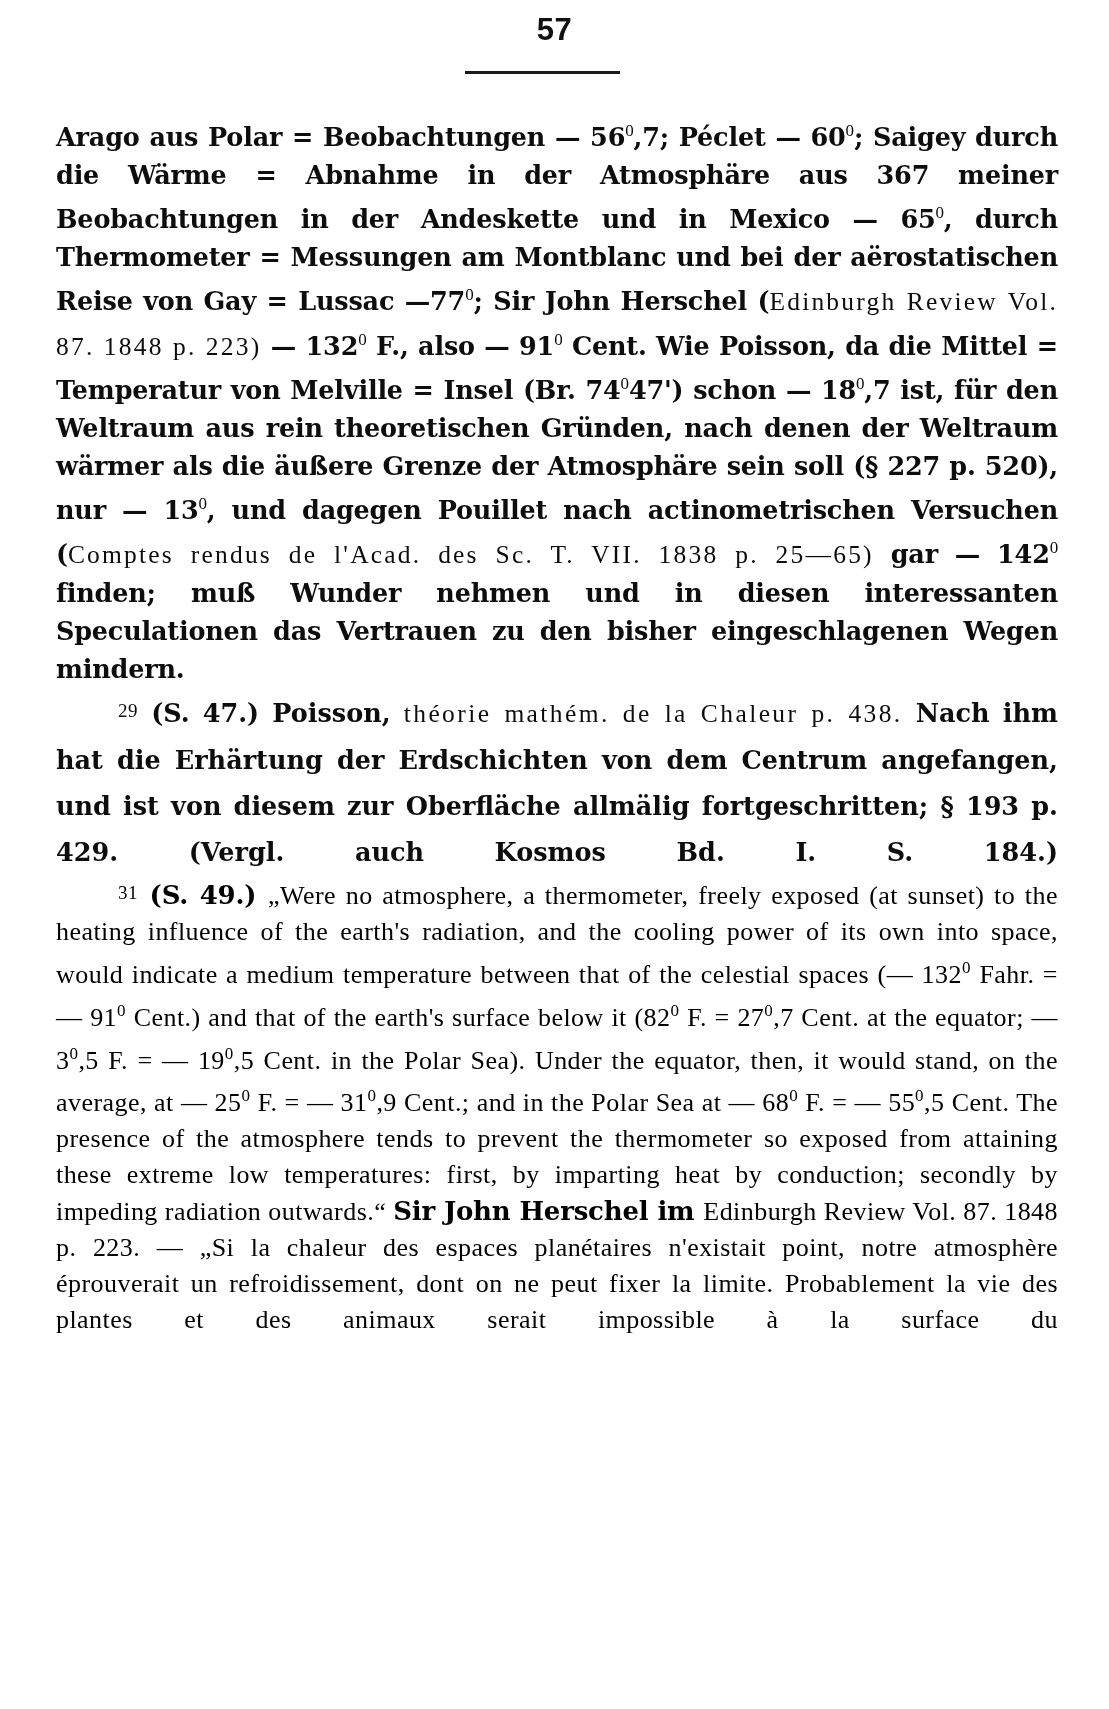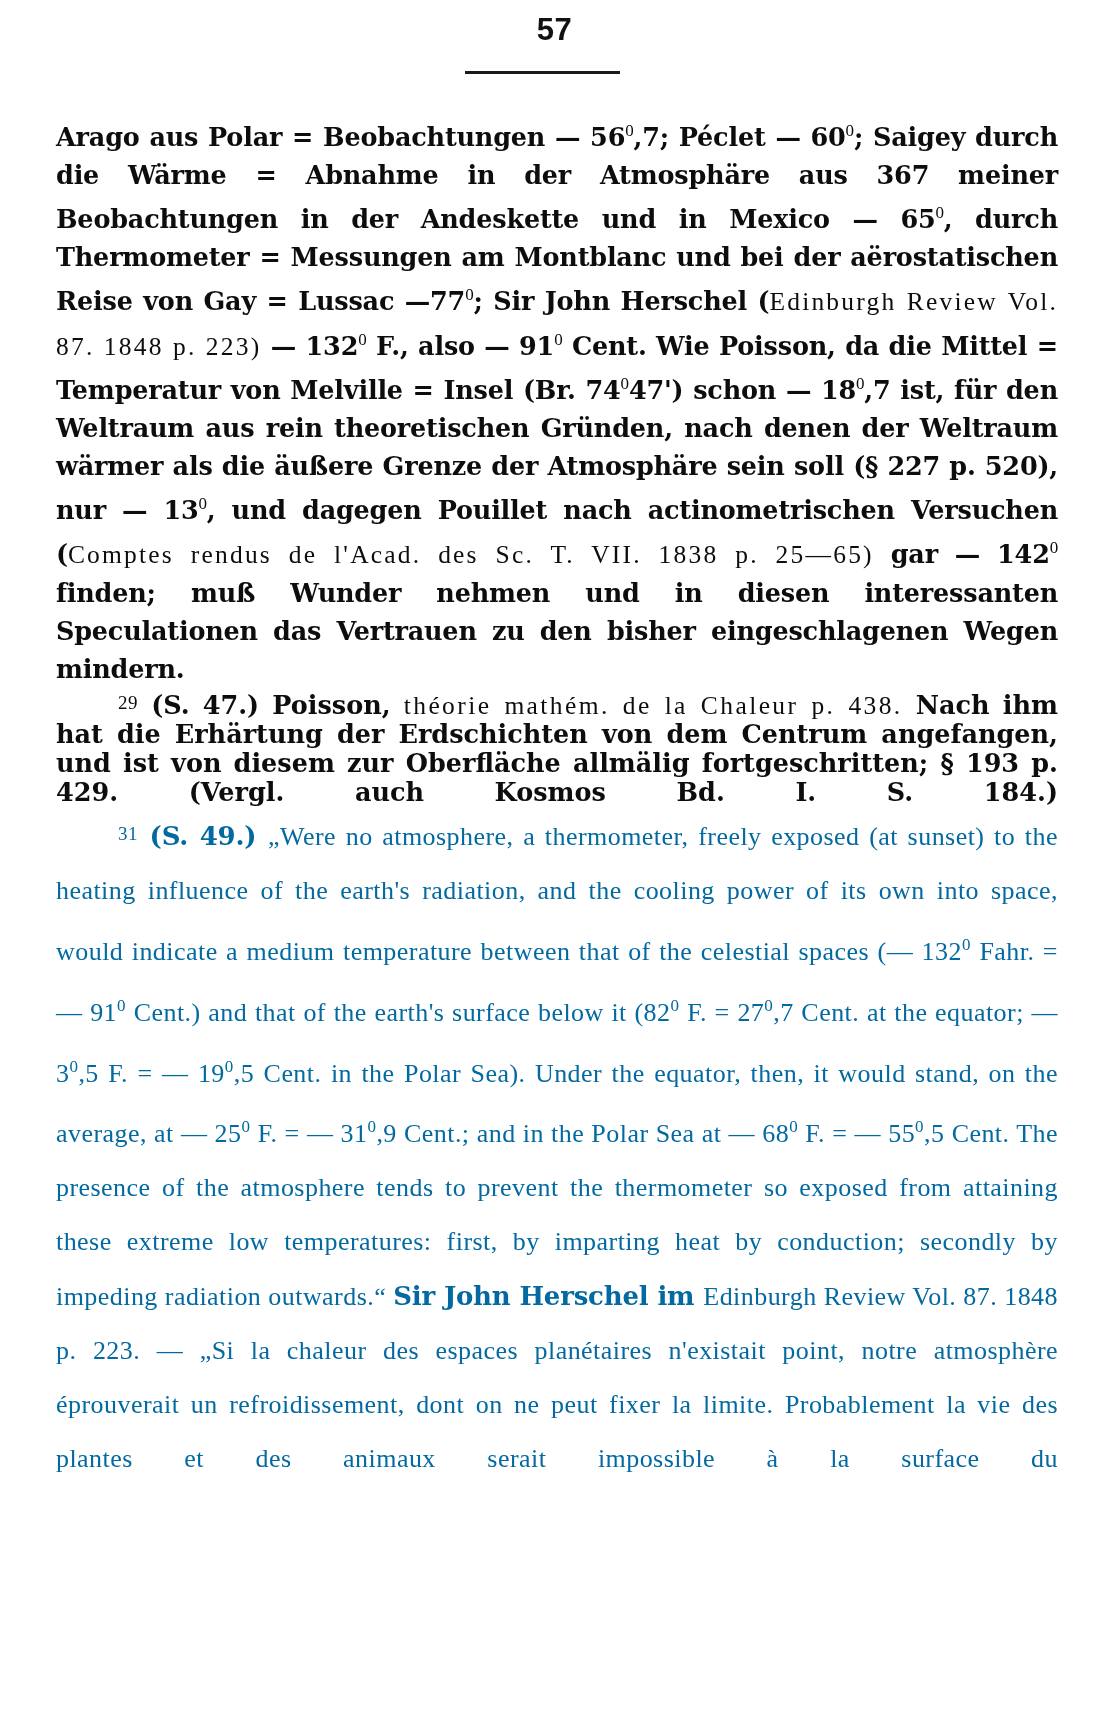--- a/index.html
+++ b/index.html
@@ -57,21 +57,21 @@
     color: #0d0d0d;
   }
   .fraktur .latsp {
     font-family: "Liberation Serif", serif;
     font-weight: 400;
     letter-spacing: 2.2px;
   }
   .note {
     font-family: "DejaVu Serif", serif;
     font-size: 25.5px;
-    line-height: 29px;
+    line-height: 46px;
     font-weight: 600;
     color: #0d0d0d;
     text-indent: 62px;
   }
   .note .latsp {
     font-family: "Liberation Serif", serif;
     font-weight: 400;
     letter-spacing: 2.4px;
   }
   .sup {
@@ -83,23 +83,23 @@
   .fnum {
     font-family: "Liberation Serif", serif;
     font-weight: 400;
     font-size: 19px;
     vertical-align: 5px;
     letter-spacing: 0.5px;
   }
   .english {
     font-family: "Liberation Serif", serif;
     font-size: 26px;
-    line-height: 54px;
+    line-height: 36px;
     letter-spacing: 0.45px;
-    color: #0369a1;
+    color: #000000;
     text-align: justify;
     text-align-last: justify;
   }
   .english .fr {
     font-family: "DejaVu Serif", serif;
     font-weight: 600;
     letter-spacing: -0.2px;
   }
   .indent {
     text-indent: 62px;

